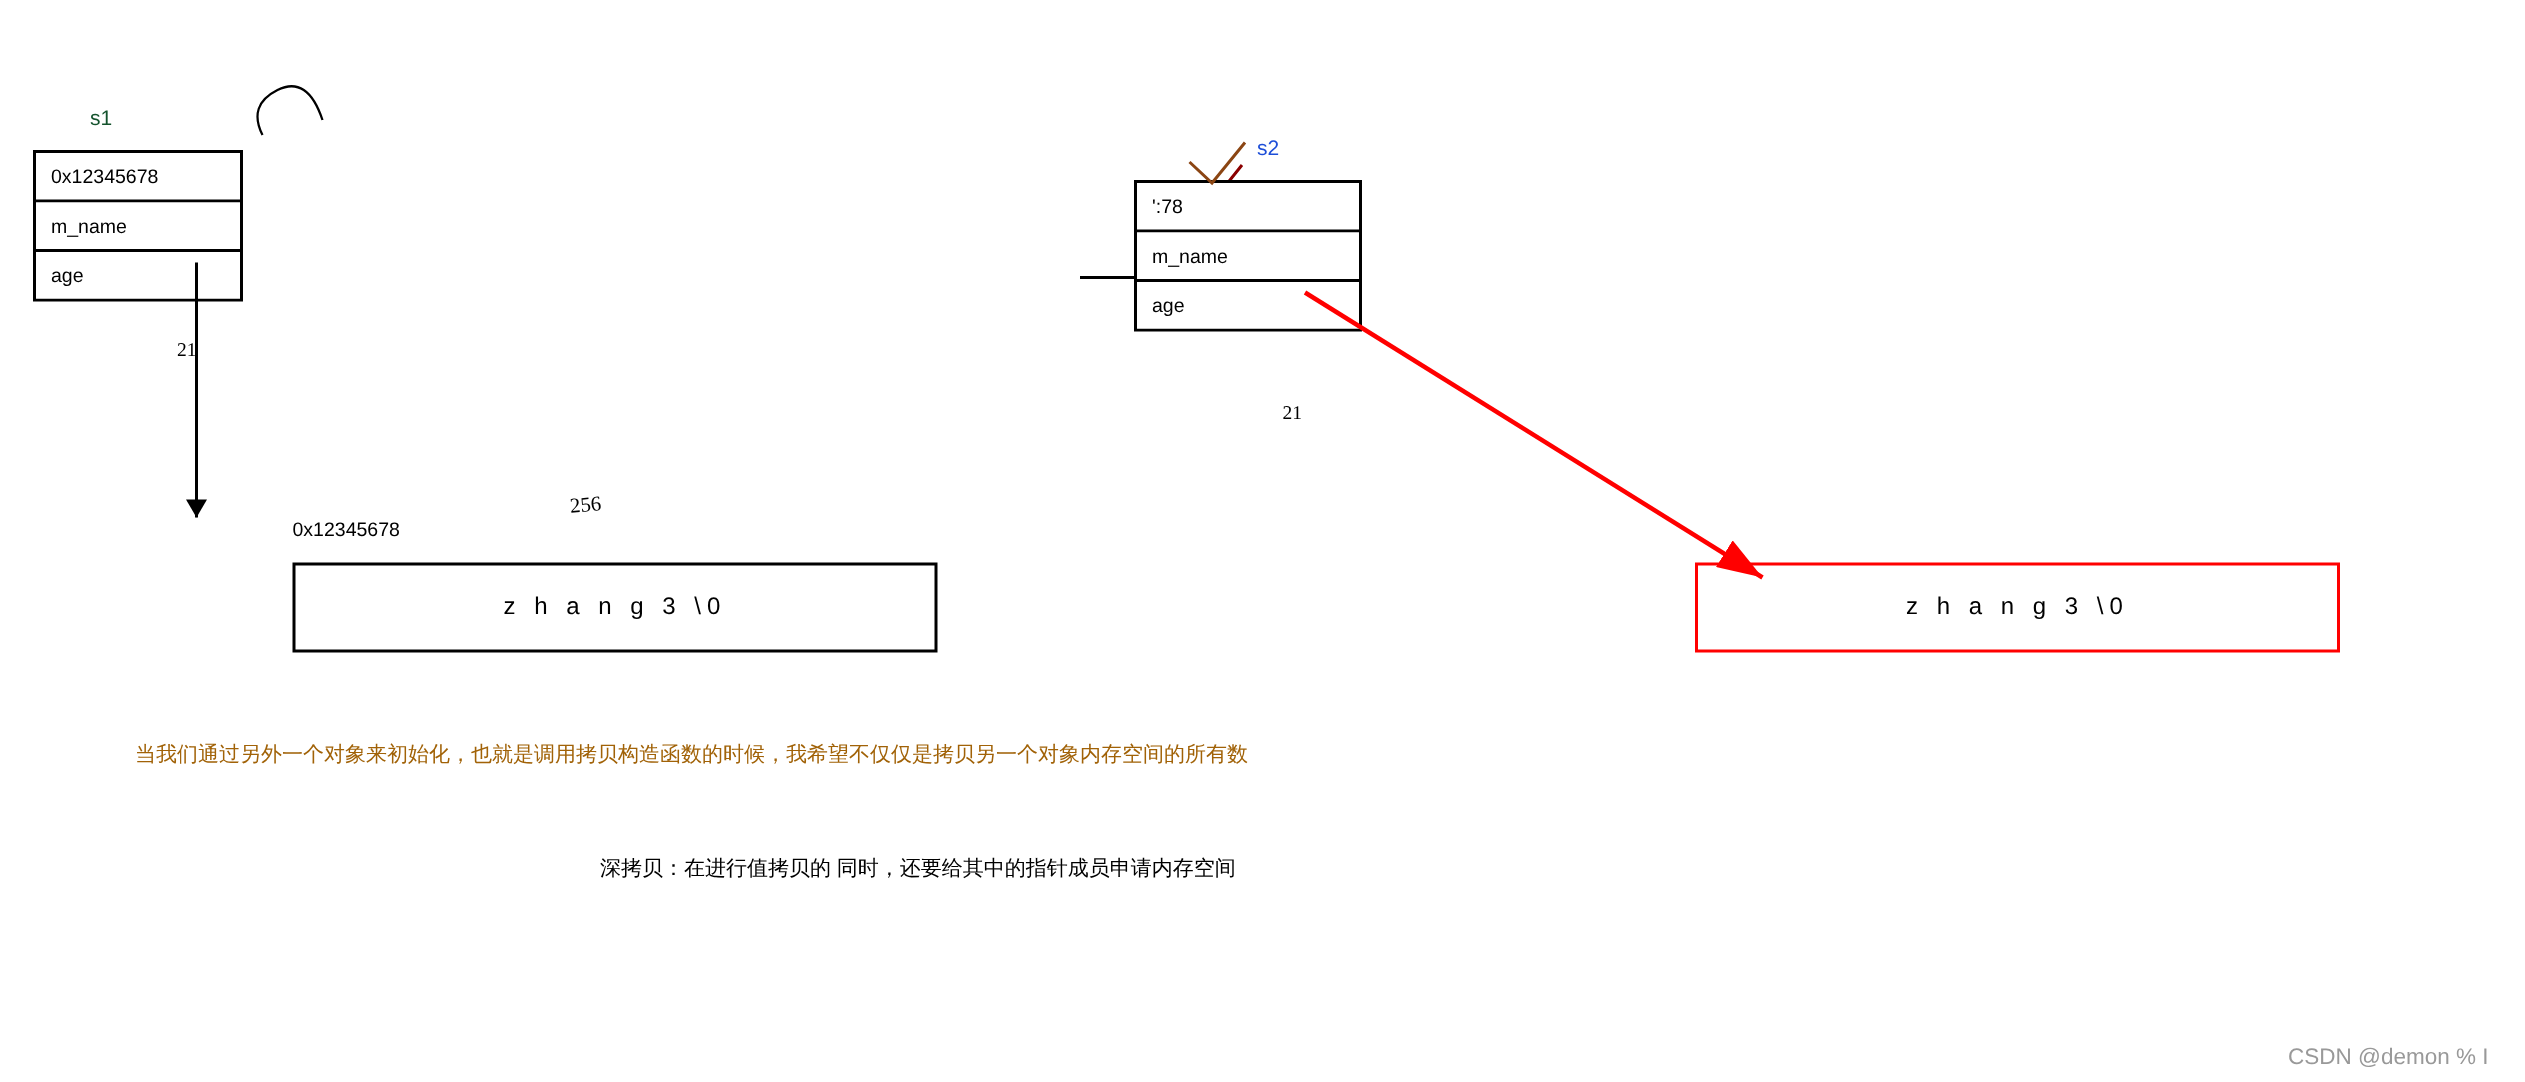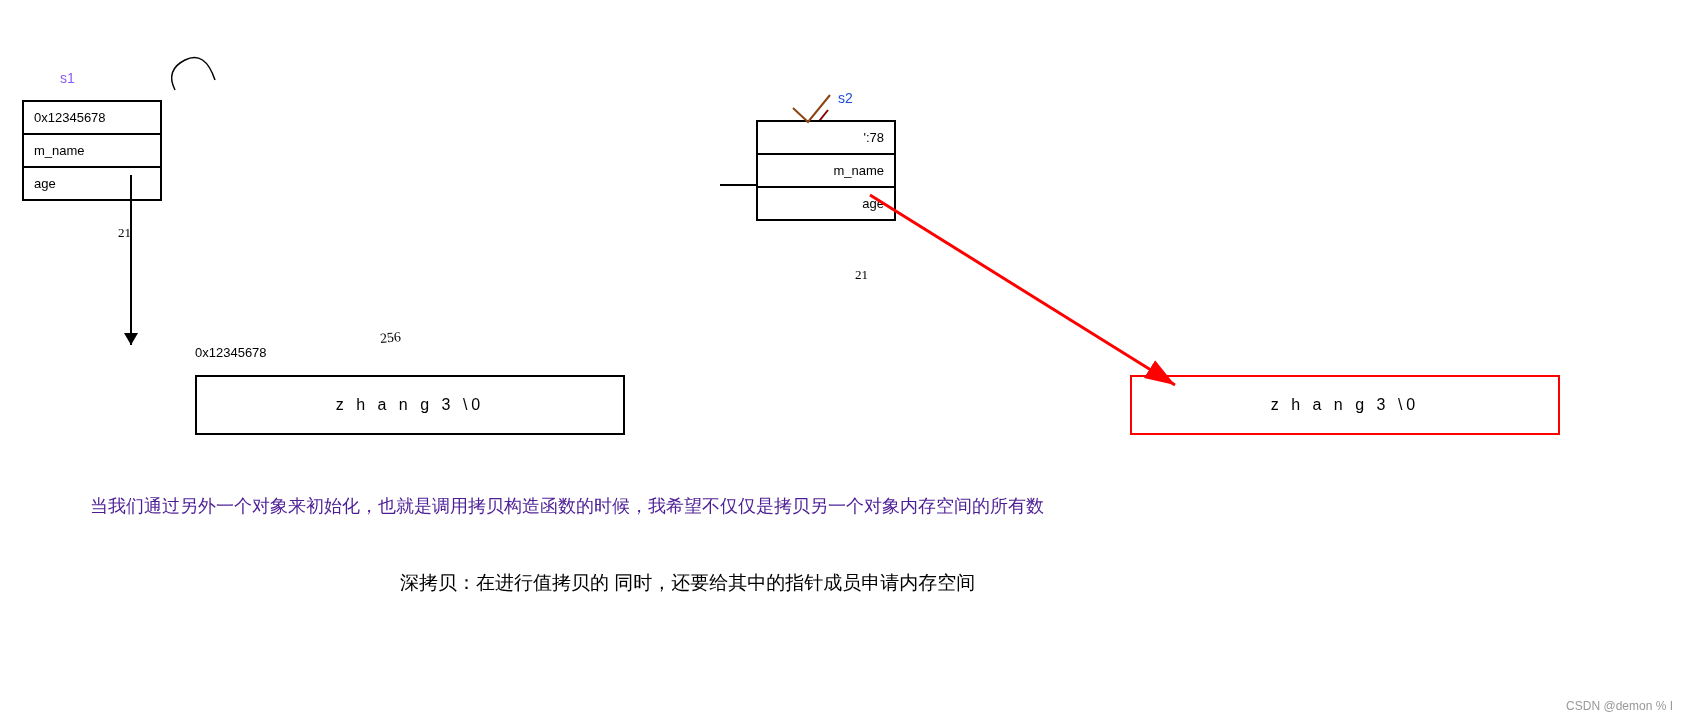--- a/index.html
+++ b/index.html
@@ -17,21 +17,21 @@
       width: 1683px;
       height: 721px;
     }
 
     
     .s1-label {
       position: absolute;
       top: 70px;
       left: 60px;
       font-size: 14px;
-      color: #8b5cf6;
+      color: #14532d;
     }
 
     
     .s1-box {
       position: absolute;
       top: 100px;
       left: 22px;
       width: 140px;
       border: 2px solid #000;
     }
@@ -125,23 +125,22 @@
       left: 838px;
       font-size: 14px;
       color: #1d4ed8;
     }
 
     
     .s2-box {
       position: absolute;
       top: 120px;
       left: 756px;
-      width: 140px;
+      width: 152px;
       border: 2px solid #000;
-      text-align: right;
     }
 
     .s2-box .addr-row {
       padding: 8px 10px;
       font-size: 13px;
       border-bottom: 2px solid #000;
       background: #fff;
     }
 
     .s2-box .mname-row {
@@ -189,40 +188,40 @@
       font-size: 16px;
       letter-spacing: 4px;
       background: #fff;
     }
 
     
     .desc-text {
       position: absolute;
       top: 490px;
       left: 90px;
-      font-size: 18px;
-      color: #4c1d95;
+      font-size: 14px;
+      color: #a16207;
       line-height: 1.8;
     }
 
     .desc-deep {
       position: absolute;
       top: 570px;
       left: 400px;
-      font-size: 19px;
+      font-size: 14px;
       color: #000;
       font-weight: normal;
     }
 
     
     .csdn-watermark {
       position: absolute;
       bottom: 8px;
-      right: 10px;
-      font-size: 12px;
+      right: 24px;
+      font-size: 15px;
       color: #999;
     }
 
     
     .age-val-s1 {
       position: absolute;
       top: 225px;
       left: 118px;
       font-size: 13px;
       font-family: cursive;

